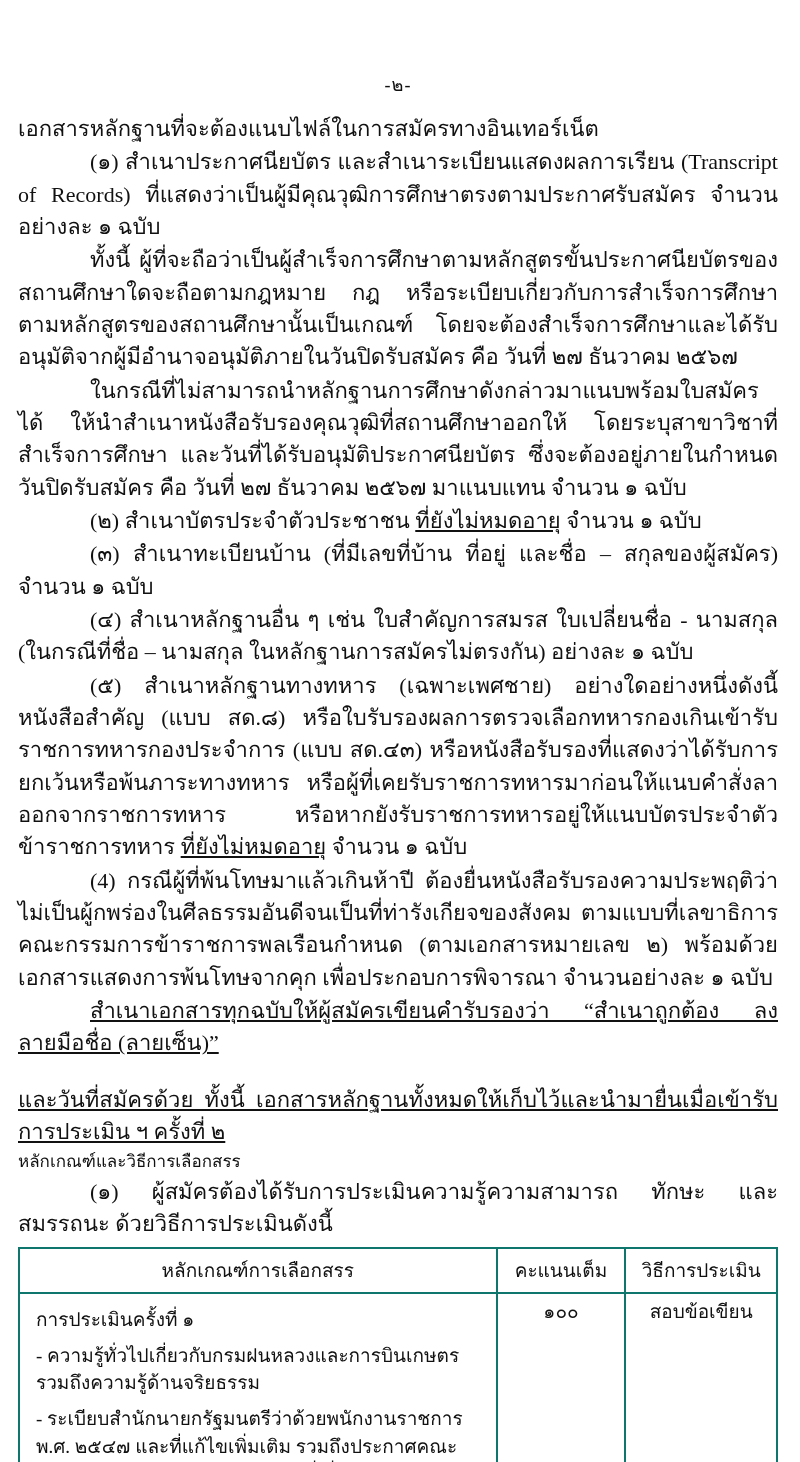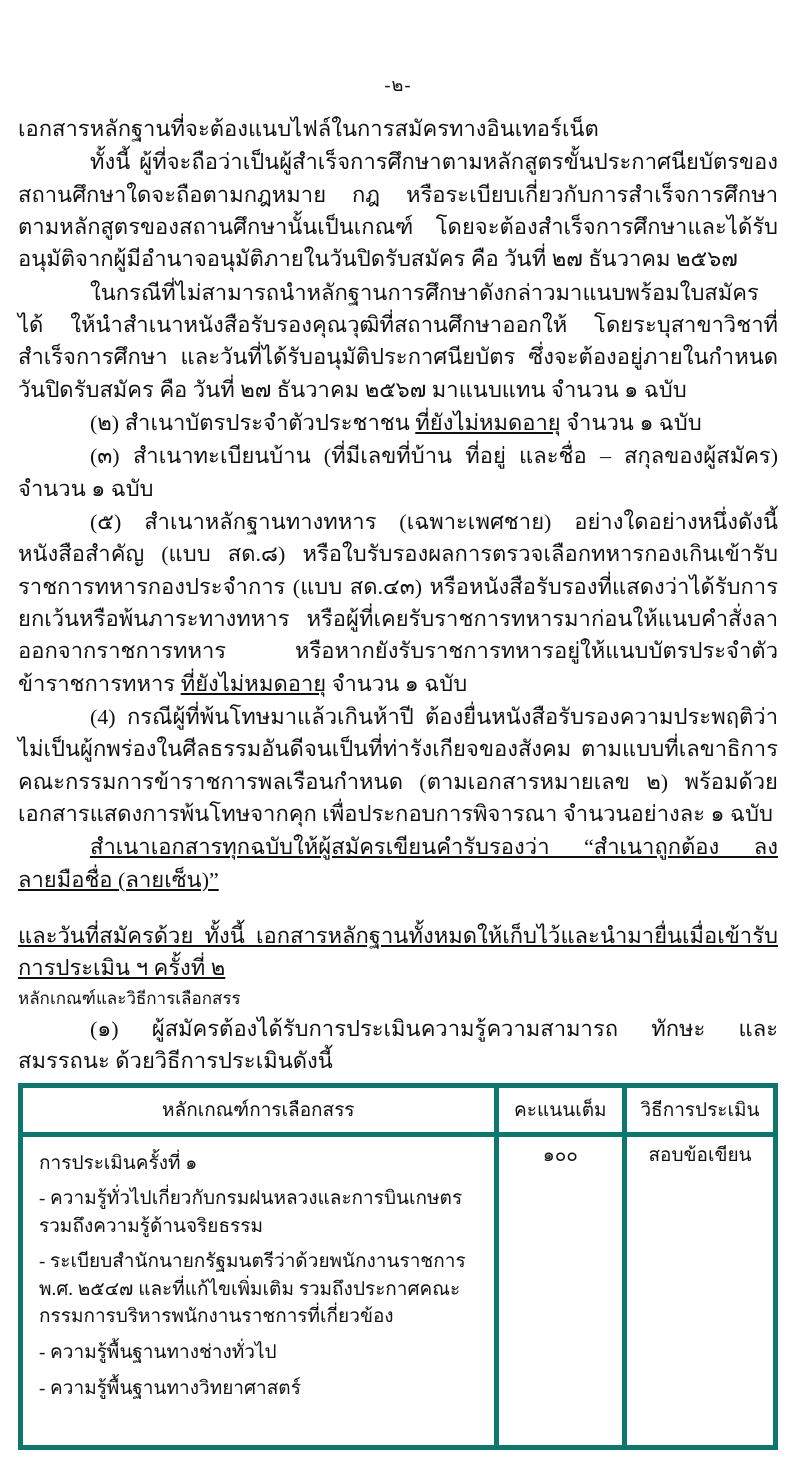--- a/index.html
+++ b/index.html
@@ -46,21 +46,21 @@
   .tbl-wrap {
     margin-top: 6px;
   }
   table.criteria {
     width: 100%;
     border-collapse: collapse;
     table-layout: fixed;
   }
   table.criteria th,
   table.criteria td {
-    border: 5px solid #0f766e;
+    border: 2px solid #0f766e;
     font-size: 19px;
     line-height: 1.45;
     vertical-align: top;
     padding: 4px 8px;
   }
   table.criteria th {
     text-align: center;
     font-weight: normal;
     padding: 8px 4px;
   }
@@ -80,30 +80,32 @@
 </style>
 </head>
 <body>
 
 <div class="page">
 
   <div class="page-number">-๒-</div>
 
   <p class="p noindent first-block">เอกสารหลักฐานที่จะต้องแนบไฟล์ในการสมัครทางอินเทอร์เน็ต</p>
 
+  <p class="p indent-2">(๑)   สำเนาประกาศนียบัตร และสำเนาระเบียนแสดงผลการเรียน (Transcript of Records) ที่แสดงว่าเป็นผู้มีคุณวุฒิการศึกษาตรงตามประกาศรับสมัคร จำนวนอย่างละ ๑ ฉบับ</p>
 
   <p class="p indent-2">ทั้งนี้ ผู้ที่จะถือว่าเป็นผู้สำเร็จการศึกษาตามหลักสูตรขั้นประกาศนียบัตรของสถานศึกษาใดจะถือตามกฎหมาย กฎ หรือระเบียบเกี่ยวกับการสำเร็จการศึกษาตามหลักสูตรของสถานศึกษานั้นเป็นเกณฑ์ โดยจะต้องสำเร็จการศึกษาและได้รับอนุมัติจากผู้มีอำนาจอนุมัติภายในวันปิดรับสมัคร คือ วันที่ ๒๗ ธันวาคม ๒๕๖๗</p>
 
   <p class="p indent-2">ในกรณีที่ไม่สามารถนำหลักฐานการศึกษาดังกล่าวมาแนบพร้อมใบสมัครได้ ให้นำสำเนาหนังสือรับรองคุณวุฒิที่สถานศึกษาออกให้ โดยระบุสาขาวิชาที่สำเร็จการศึกษา และวันที่ได้รับอนุมัติประกาศนียบัตร ซึ่งจะต้องอยู่ภายในกำหนดวันปิดรับสมัคร คือ วันที่ ๒๗ ธันวาคม ๒๕๖๗ มาแนบแทน จำนวน ๑ ฉบับ</p>
 
 
   <p class="p indent-2"><span>(๒)   สำเนาบัตรประจำตัวประชาชน </span><span class="u">ที่ยังไม่หมดอายุ</span><span> จำนวน ๑ ฉบับ</span></p>
 
   <p class="p indent-2">(๓)   สำเนาทะเบียนบ้าน (ที่มีเลขที่บ้าน ที่อยู่ และชื่อ – สกุลของผู้สมัคร) จำนวน ๑ ฉบับ</p>
 
+  <p class="p indent-2">(๔)   สำเนาหลักฐานอื่น ๆ เช่น ใบสำคัญการสมรส ใบเปลี่ยนชื่อ - นามสกุล (ในกรณีที่ชื่อ – นามสกุล ในหลักฐานการสมัครไม่ตรงกัน) อย่างละ ๑ ฉบับ</p>
 
   <p class="p indent-2"><span>(๕)   สำเนาหลักฐานทางทหาร (เฉพาะเพศชาย) อย่างใดอย่างหนึ่งดังนี้ หนังสือสำคัญ (แบบ สด.๘) หรือใบรับรองผลการตรวจเลือกทหารกองเกินเข้ารับราชการทหารกองประจำการ (แบบ สด.๔๓) หรือหนังสือรับรองที่แสดงว่าได้รับการยกเว้นหรือพ้นภาระทางทหาร หรือผู้ที่เคยรับราชการทหารมาก่อนให้แนบคำสั่งลาออกจากราชการทหาร หรือหากยังรับราชการทหารอยู่ให้แนบบัตรประจำตัวข้าราชการทหาร </span><span class="u">ที่ยังไม่หมดอายุ</span><span> จำนวน ๑ ฉบับ</span></p>
 
   <p class="p indent-2">(4)   กรณีผู้ที่พ้นโทษมาแล้วเกินห้าปี ต้องยื่นหนังสือรับรองความประพฤติว่าไม่เป็นผู้กพร่องในศีลธรรมอันดีจนเป็นที่ท่ารังเกียจของสังคม ตามแบบที่เลขาธิการคณะกรรมการข้าราชการพลเรือนกำหนด (ตามเอกสารหมายเลข ๒) พร้อมด้วยเอกสารแสดงการพ้นโทษจากคุก เพื่อประกอบการพิจารณา จำนวนอย่างละ ๑ ฉบับ</p>
 
   <p class="p indent-2 u">สำเนาเอกสารทุกฉบับให้ผู้สมัครเขียนคำรับรองว่า “สำเนาถูกต้อง ลงลายมือชื่อ (ลายเซ็น)”</p>
 
   <p class="p noindent u">และวันที่สมัครด้วย  ทั้งนี้  เอกสารหลักฐานทั้งหมดให้เก็บไว้และนำมายื่นเมื่อเข้ารับการประเมิน ฯ ครั้งที่ ๒</p>
 
   <p class="p noindent section-head">หลักเกณฑ์และวิธีการเลือกสรร</p>

